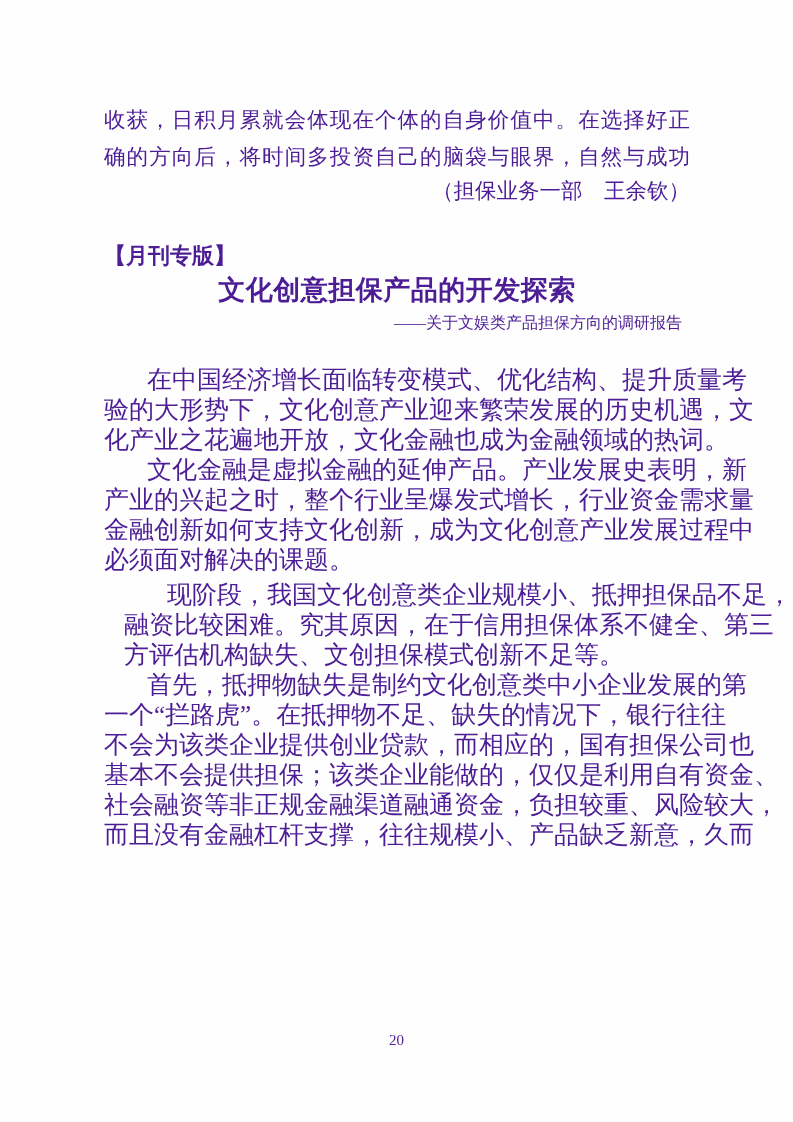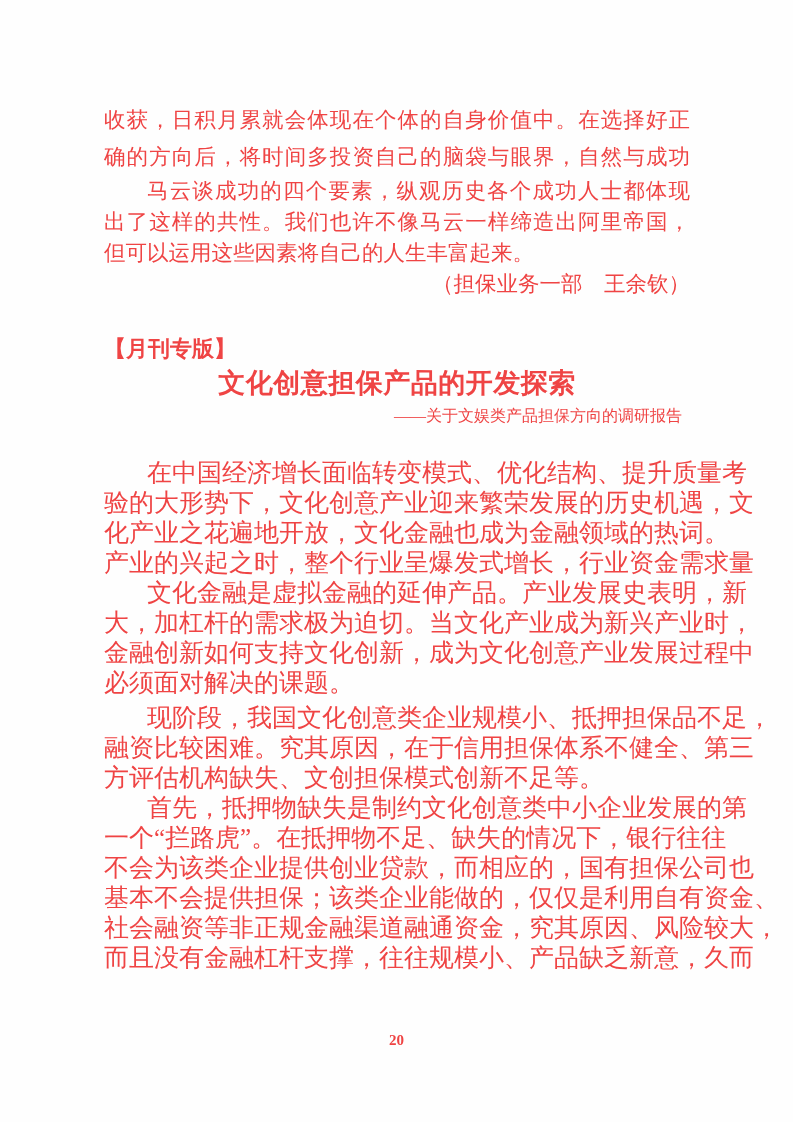--- a/index.html
+++ b/index.html
@@ -6,21 +6,21 @@
     margin: 0;
     padding: 0;
     background: #e8e8e8;
   }
   .page {
     position: relative;
     width: 793px;
     height: 1122px;
     margin: 0 auto;
     background: #fefefe;
-    color: #ef4444;
+    color: #4c1d95;
     font-family: "Liberation Serif", "DejaVu Serif", serif;
     overflow: hidden;
   }
   .content {
     position: absolute;
     left: 104px;
     top: 0;
     width: 586px;
   }
   .para { margin: 0; }
@@ -76,81 +76,74 @@
     text-align-last: right;
     padding-right: 8px;
   }
 
   
   .art {
     font-size: 25px;
     line-height: 30px;
   }
   .art-first { margin-top: 27px; }
-  .art-gap { margin-top: 5px; }
+  .art-gap { margin-top: 5px; margin-left: 20px; }
 
   .footer {
     position: absolute;
     top: 1032px;
     left: 0;
     width: 793px;
     text-align: center;
     font-size: 15px;
     line-height: 17px;
-    font-weight: bold;
   }
 </style>
 </head>
 <body>
 
 <div class="page">
   <div class="content">
 
     <div class="para p-prev1">
       <div class="line">收获，日积月累就会体现在个体的自身价值中。在选择好正</div>
       <div class="line">确的方向后，将时间多投资自己的脑袋与眼界，自然与成功</div>
     </div>
 
-    <div class="para p-prev2">
-      <div class="line ind">马云谈成功的四个要素，纵观历史各个成功人士都体现</div>
-      <div class="line">出了这样的共性。我们也许不像马云一样缔造出阿里帝国，</div>
-      <div class="line short">但可以运用这些因素将自己的人生丰富起来。</div>
-    </div>
 
     <div class="sig-line">（担保业务一部　王余钦）</div>
 
     <div class="section-tag">【月刊专版】</div>
     <div class="section-title">文化创意担保产品的开发探索</div>
     <div class="section-subtitle">——关于文娱类产品担保方向的调研报告</div>
 
     <div class="para art art-first">
       <div class="line ind">在中国经济增长面临转变模式、优化结构、提升质量考</div>
       <div class="line">验的大形势下，文化创意产业迎来繁荣发展的历史机遇，文</div>
       <div class="line short">化产业之花遍地开放，文化金融也成为金融领域的热词。</div>
     </div>
 
     <div class="para art">
+      <div class="line ind">文化金融是虚拟金融的延伸产品。产业发展史表明，新</div>
       <div class="line">产业的兴起之时，整个行业呈爆发式增长，行业资金需求量</div>
-      <div class="line ind">文化金融是虚拟金融的延伸产品。产业发展史表明，新</div>
-      <div class="line">大，加杠杆的需求极为迫切。当文化产业成为新兴产业时，</div>
       <div class="line">金融创新如何支持文化创新，成为文化创意产业发展过程中</div>
       <div class="line short">必须面对解决的课题。</div>
     </div>
 
     <div class="para art art-gap">
       <div class="line ind">现阶段，我国文化创意类企业规模小、抵押担保品不足，</div>
       <div class="line">融资比较困难。究其原因，在于信用担保体系不健全、第三</div>
       <div class="line short">方评估机构缺失、文创担保模式创新不足等。</div>
     </div>
 
     <div class="para art">
       <div class="line ind">首先，抵押物缺失是制约文化创意类中小企业发展的第</div>
       <div class="line">一个“拦路虎”。在抵押物不足、缺失的情况下，银行往往</div>
       <div class="line">不会为该类企业提供创业贷款，而相应的，国有担保公司也</div>
       <div class="line">基本不会提供担保；该类企业能做的，仅仅是利用自有资金、</div>
-      <div class="line">社会融资等非正规金融渠道融通资金，究其原因、风险较大，</div>
+      <div class="line">社会融资等非正规金融渠道融通资金，负担较重、风险较大，</div>
       <div class="line">而且没有金融杠杆支撑，往往规模小、产品缺乏新意，久而</div>
     </div>
 
   </div>
 
   <div class="footer">20</div>
 </div>
 
 </body></html>

